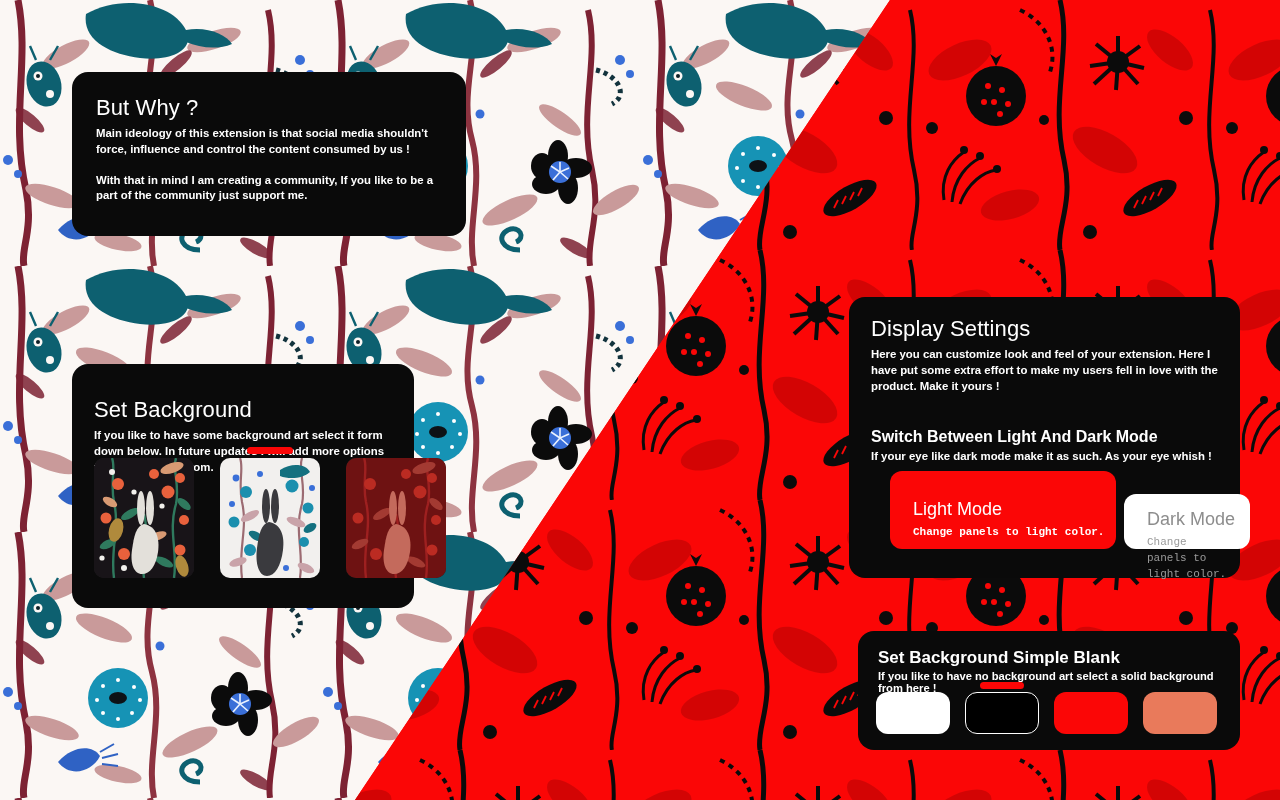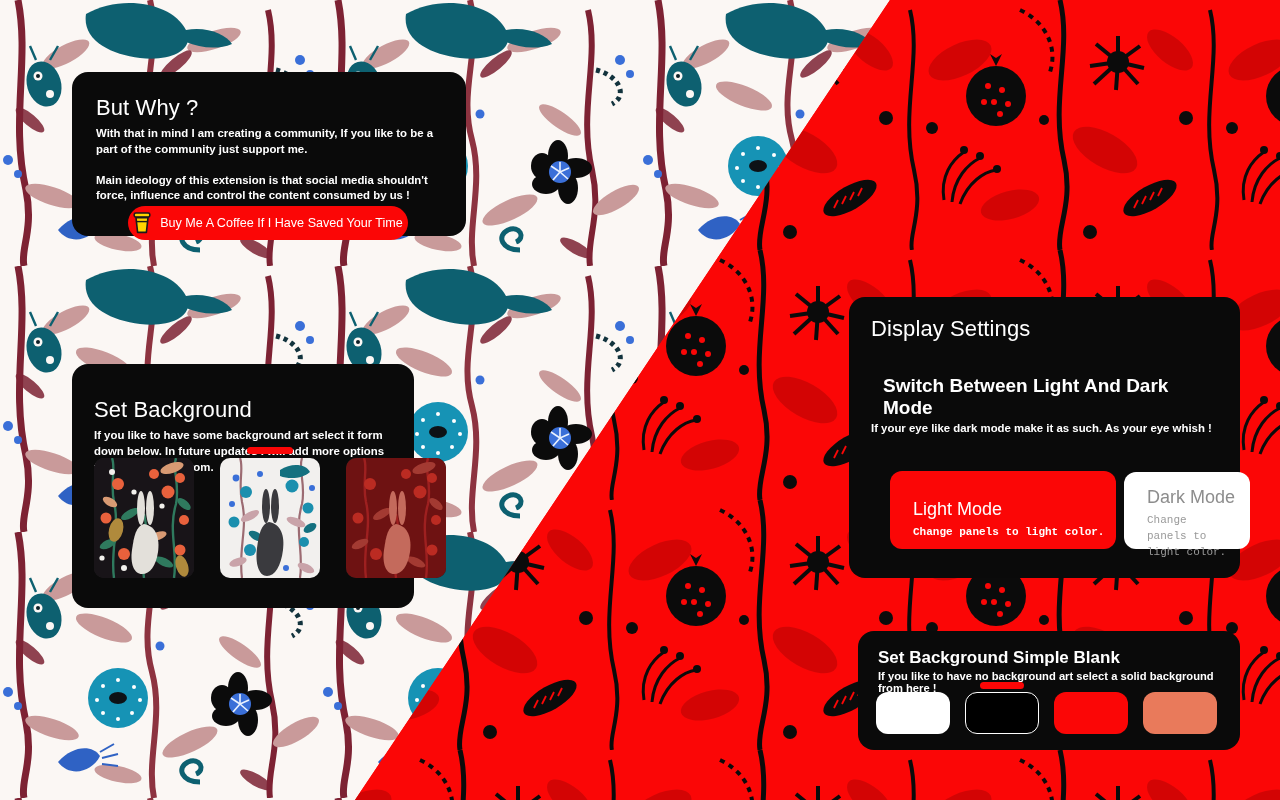--- a/index.html
+++ b/index.html
@@ -50,23 +50,23 @@
   .panel-blank    { left: 858px; top: 631px; width: 382px; height: 119px; padding: 17px 20px 0 20px; }
 
   h1.title {
     font-size: 22px;
     font-weight: 400;
     margin: 0 0 6px 0;
     letter-spacing: 0.1px;
     line-height: 1.1;
   }
   h2.subtitle {
-    font-size: 19px;
+    font-size: 16px;
     font-weight: 600;
-    margin: 0 0 1px 12px;
+    margin: 0 0 1px 0;
     line-height: 1.15;
   }
   p.body {
     font-size: 11.4px;
     font-weight: bold;
     line-height: 1.38;
     margin: 0;
     color: #ffffff;
   }
   p.body + p.body { margin-top: 15px; }
@@ -136,21 +136,21 @@
     cursor: pointer;
     box-sizing: border-box;
     padding: 21px 0 0 23px;
     font-family: inherit;
   }
   .mode-light {
     width: 226px; height: 78px;
     background: #fb0606;
   }
   .mode-dark {
-    width: 126px; height: 77px;
+    width: 126px; height: 55px;
     background: #ffffff;
     padding: 16px 0 0 23px;
   }
   .mode-name { font-size: 18px; font-weight: 400; line-height: 1.1; display: block; }
   .mode-desc { font-size: 11px; font-weight: bold; line-height: 1.45; display: block; margin-top: 5px; font-family: Liberation Mono, monospace; }
   .mode-light .mode-name { color: #ffffff; }
   .mode-light .mode-desc { color: #ffffff; }
   .mode-dark  .mode-name { color: #8d8d8d; font-weight: 300; }
   .mode-dark  .mode-desc { color: #9a9a9a; font-weight: 400; width: 80px; }
 
@@ -354,32 +354,24 @@
               <circle cx="144" cy="120" r="5"></circle>
           </g>
         </pattern>
       </defs>
       <rect width="1280" height="800" fill="url(#pRed)"></rect>
     </svg>
   </div>
 
   <section class="panel panel-why">
     <h1 class="title">But Why ?</h1>
+    <p class="body">Main ideology of this extension is that social media shouldn't force, influence and control the content consumed by us !</p>
     <p class="body">With that in mind I am creating a community, If you like to be a part of the community just support me.</p>
-    <p class="body">Main ideology of this extension is that social media shouldn't force, influence and control the content consumed by us !</p>
   </section>
 
-  <button class="coffee-btn">
-    <svg class="cup-icon" viewBox="0 0 18 22">
-      <rect x="1.2" y="1" width="15.6" height="4" rx="1.6" fill="#ffd400" stroke="#1a1a1a" stroke-width="1.6"></rect>
-      <path d="M3 5.6 L15 5.6 L13.4 20.4 L4.6 20.4 Z" fill="#ffd400" stroke="#1a1a1a" stroke-width="1.6" stroke-linejoin="round"></path>
-      <path d="M3.6 9.6 L14.4 9.6" stroke="#1a1a1a" stroke-width="1.4"></path>
-    </svg>
-    <span class="label">Buy Me A Coffee If I Have Saved Your Time</span>
-  </button>
 
   <section class="panel panel-bg">
     <h1 class="title">Set Background</h1>
     <p class="body">If you like to have some background art select it form down below. In future updates I will add more options for you to select from.</p>
 
     <div class="thumb-row">
 
       <div class="thumb-wrap">
         <div class="thumb">
           <svg viewBox="0 0 100 120">
@@ -510,20 +502,21 @@
             </g>
           </svg>
         </div>
       </div>
 
     </div>
   </section>
 
   <section class="panel panel-display">
     <h1 class="title">Display Settings</h1>
+    <p class="body">Here you can customize look and feel of your extension. Here I have put some extra effort to make my users fell in love with the product. Make it yours !</p>
 
     <h2 class="subtitle" style="margin-top:34px;">Switch Between Light And Dark Mode</h2>
     <p class="body" style="margin-top:2px;">If your eye like dark mode make it as such. As your eye whish !</p>
 
     <div class="mode-row">
       <button class="mode-btn mode-light">
         <span class="mode-name">Light Mode</span>
         <span class="mode-desc">Change panels to light color.</span>
       </button>
       <button class="mode-btn mode-dark">

